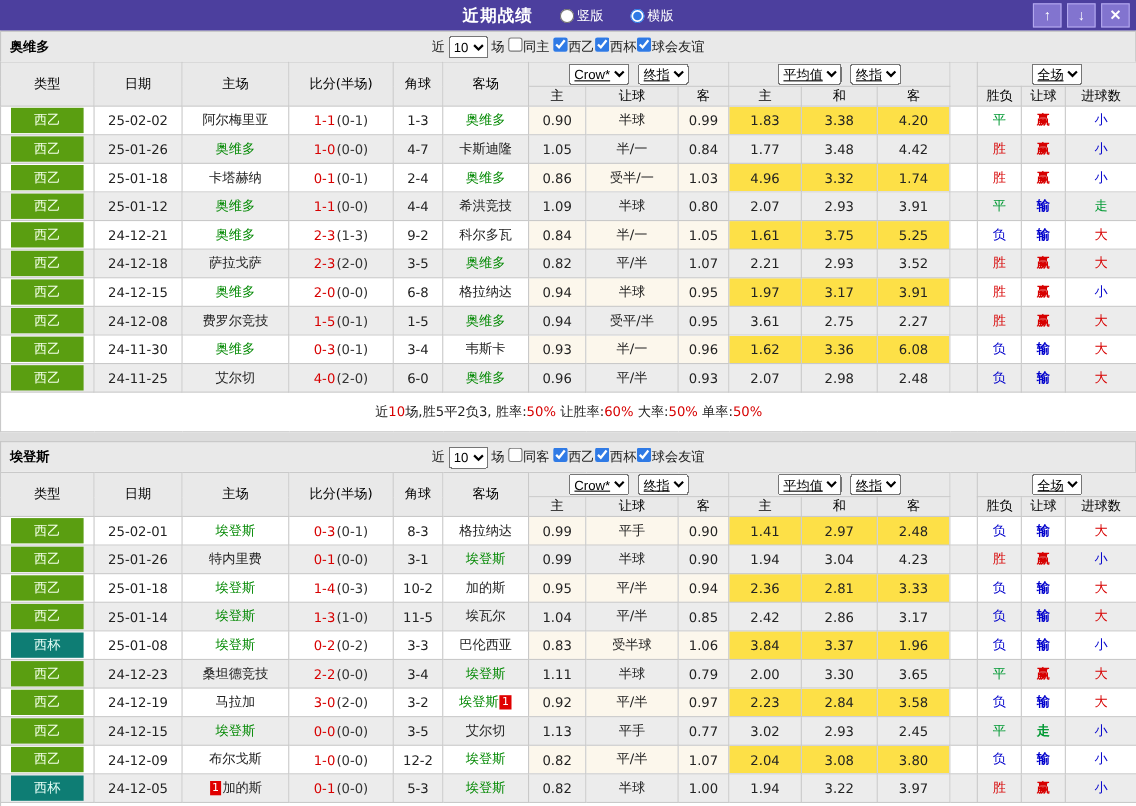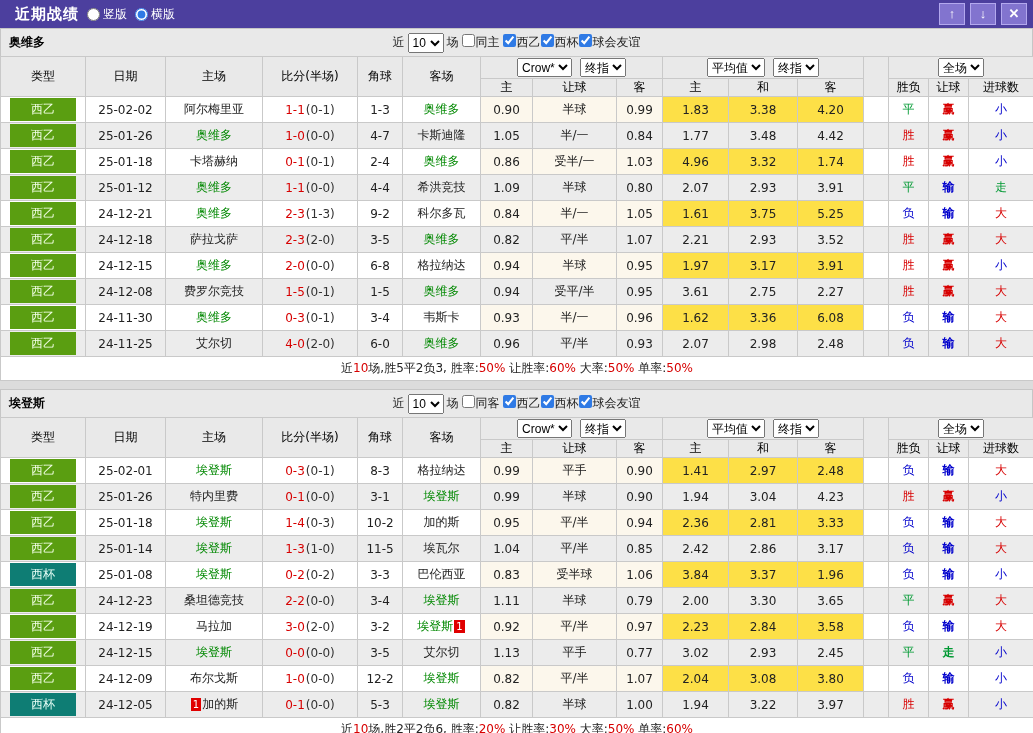--- a/index.html
+++ b/index.html
@@ -1,57 +1,57 @@
 <!DOCTYPE html>
 <html><head>
 <meta charset="utf-8">
 <style>
   * { box-sizing: border-box; margin: 0; padding: 0; }
   body { background:#fff; font-family:"DejaVu Sans","Liberation Sans",sans-serif; font-size:12px; color:#222; }
   .app { width:1033px; }
 
   
   .titlebar { height:28px; background:#4c3f9e; position:relative; display:flex; align-items:center; }
-  .titlebar-center { position:absolute; left:15px; right:0; display:flex; align-items:center; gap:8px; color:#fff; }
+  .titlebar-center { position:absolute; left:0; right:0; display:flex; justify-content:center; align-items:center; gap:24px; color:#fff; }
   .title { font-weight:bold; font-size:15px; letter-spacing:1px; }
   .radio-label { display:inline-flex; align-items:center; gap:3px; color:#fff; font-size:12px; cursor:pointer; }
   input[type="radio"], input[type="checkbox"] { accent-color:#2f7ae5; width:13px; height:13px; margin:0; }
   .titlebar-buttons { position:absolute; right:6px; top:3px; display:flex; gap:5px; }
   .tbtn { width:26px; height:22px; background:#8274cf; border:1px solid #b3a8ee; color:#fff; font-weight:bold; font-size:13px; line-height:18px; text-align:center; cursor:pointer; padding:0; }
 
   
   .filter-row { height:28px; background:#e9e9e9; border:1px solid #c6c6c6; border-bottom:none; display:flex; align-items:center; position:relative; }
   .team-name { position:absolute; left:8px; font-weight:bold; color:#000; }
   .filter-controls { margin:0 auto; display:flex; align-items:center; gap:3px; }
   .filter-controls select { height:20px; font-size:12px; }
   .chk { display:inline-flex; align-items:flex-start; gap:1px; cursor:pointer; }
 
   
   table.stats-table { border-collapse:collapse; table-layout:fixed; width:1033px; }
   th, td { border:1px solid #c9c9c9; text-align:center; padding:0; white-space:nowrap; overflow:hidden; }
   thead th { background:#e9e9e9; font-weight:normal; color:#000; }
   thead tr.hdr-top th { height:22px; }
   thead tr.hdr-sub th { height:17px; }
-  thead select { height:19px; font-size:12px; margin:0 2px; }
+  thead select { height:19px; font-size:12px; margin:0 2px;text-decoration:underline; }
   tbody td { height:26px; }
   tbody tr:nth-child(even) td { background:#ececec; }
   tbody td.c-odd { background:#fcf7ec; }
   tbody td.c-avg { background:#fde047; }
   .badge { display:block; margin:1px 9px; height:23px; line-height:23px; color:#f2ffe6; font-size:12px; }
   .badge.g { background:#5a9e11; }
   .badge.t { background:#0e7d74; color:#e8fff7; }
   .tg { color:#008800; }
   .ft { color:#d70000; }
   .ht { color:#333; margin-left:1px; }
   .num-badge { display:inline-block; background:#e00000; color:#fff; font-size:10px; line-height:13px; padding:0 2px; vertical-align:middle; margin:0 1px; }
   .res-r { color:#d70000; }
   .res-b { color:#0000cc; }
   .res-g { color:#009933; }
   .c-res-mid span { font-weight:bold; }
-  tfoot td.summary { height:24px; background:#fff; }
+  tfoot td.summary { height:36px; background:#fff; }
   .summary .red { color:#d70000; }
 
   .section-gap { height:8px; background:#dcdcdc; }
 </style>
 </head>
 <body>
 
 <div class="app">
 
   <div class="titlebar">

